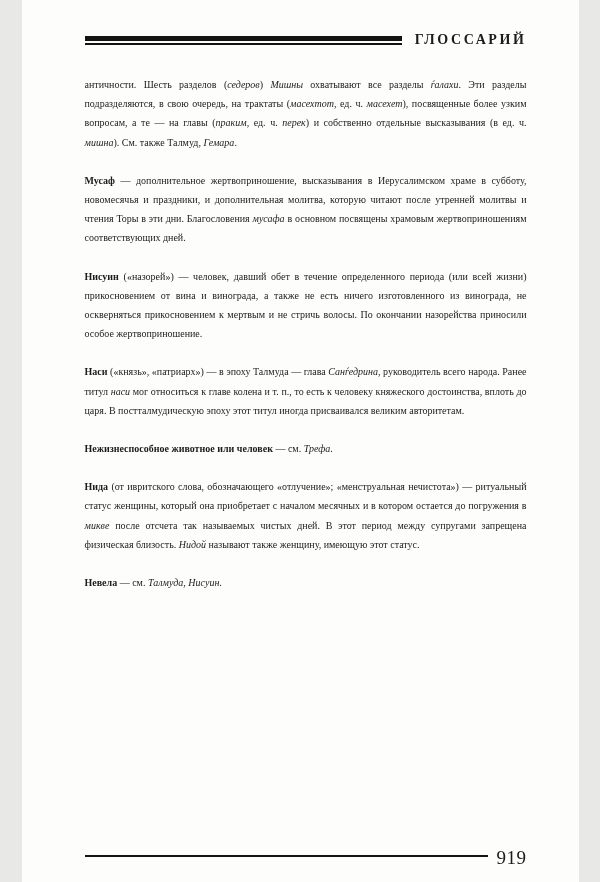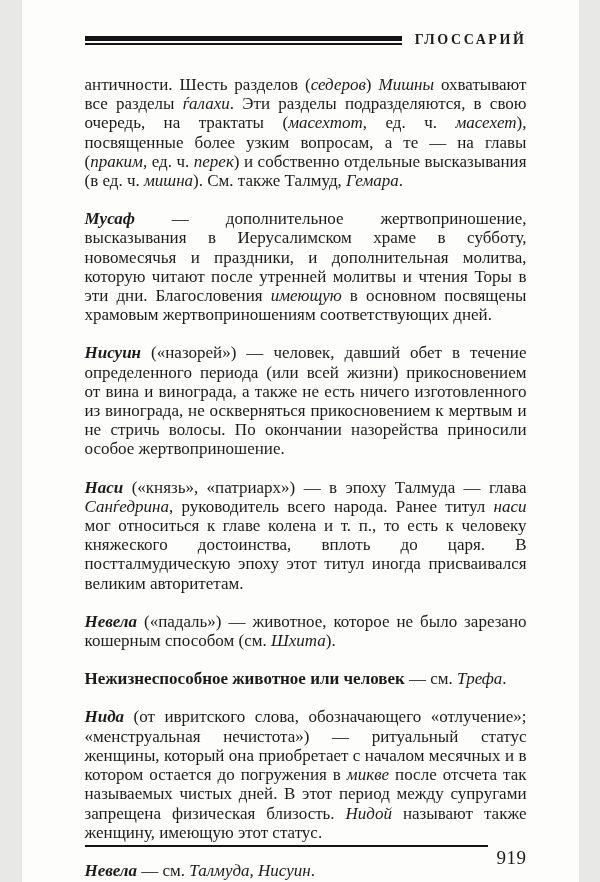--- a/index.html
+++ b/index.html
@@ -50,39 +50,39 @@
     flex: 0 0 auto;
     font-weight: bold;
     font-size: 14px;
     letter-spacing: 2.6px;
     white-space: nowrap;
     transform: translateY(-1px);
   }
   
   .content {
     margin: 28px 52px 0 63px;
-    font-size: 17px;
+    font-size: 10px;
     line-height: 19.2px;
   }
   .entry {
     text-align: justify;
     text-justify: inter-word;
   }
   .entry + .entry { margin-top: 19px; }
   .run-i  { font-style: italic; }
   .run-b  { font-weight: bold; }
-  .run-bi { font-weight: bold; font-style: italic; }
+  .run-bi { font-weight: bold; }
   
   .page-footer {
     position: absolute;
     left: 63px;
     right: 52px;
     bottom: 13px;
     display: flex;
-    align-items: flex-start;
+    align-items: center;
   }
   .footer-rule {
     flex: 1 1 auto;
     height: 1.7px;
     background: var(--rule);
     margin-right: 9px;
     transform: translateY(-2px);
   }
   .page-number {
     flex: 0 0 auto;
@@ -95,24 +95,23 @@
 
 <div class="page">
 
   <div class="running-head">
     <div class="double-rule"></div>
     <span class="head-title">ГЛОССАРИЙ</span>
   </div>
 
   <main class="content">
       <p class="entry"><span>античности. Шесть разделов (</span><span class="run-i">седеров</span><span>) </span><span class="run-i">Мишны</span><span> охватывают все разделы </span><span class="run-i">ѓалахи</span><span>. Эти разделы подразделяются, в свою очередь, на трактаты (</span><span class="run-i">масехтот</span><span>, ед. ч. </span><span class="run-i">масехет</span><span>), посвященные более узким вопросам, а те — на главы (</span><span class="run-i">праким</span><span>, ед. ч. </span><span class="run-i">перек</span><span>) и собственно отдельные высказывания (в ед. ч. </span><span class="run-i">мишна</span><span>). См. также Талмуд, </span><span class="run-i">Гемара</span><span>.</span></p>
-      <p class="entry"><span class="run-bi">Мусаф</span><span> — дополнительное жертвоприношение, высказывания в Иерусалимском храме в субботу, новомесячья и праздники, и дополнительная молитва, которую читают после утренней молитвы и чтения Торы в эти дни. Благословения </span><span class="run-i">имеющую</span><span> в основном посвящены храмовым жертвоприношениям соответствующих дней.</span></p>
+      <p class="entry"><span class="run-bi">Мусаф</span><span> — дополнительное жертвоприношение, высказывания в Иерусалимском храме в субботу, новомесячья и праздники, и дополнительная молитва, которую читают после утренней молитвы и чтения Торы в эти дни. Благословения </span><span class="run-i">мусафа</span><span> в основном посвящены храмовым жертвоприношениям соответствующих дней.</span></p>
       <p class="entry"><span class="run-bi">Нисуин</span><span> («назорей») — человек, давший обет в течение определенного периода (или всей жизни) прикосновением от вина и винограда, а также не есть ничего изготовленного из винограда, не оскверняться прикосновением к мертвым и не стричь волосы. По окончании назорейства приносили особое жертвоприношение.</span></p>
       <p class="entry"><span class="run-bi">Наси</span><span> («князь», «патриарх») — в эпоху Талмуда — глава </span><span class="run-i">Санѓедрина</span><span>, руководитель всего народа. Ранее титул </span><span class="run-i">наси</span><span> мог относиться к главе колена и т. п., то есть к человеку княжеского достоинства, вплоть до царя. В постталмудическую эпоху этот титул иногда присваивался великим авторитетам.</span></p>
-      <p class="entry"><span class="run-bi">Невела</span><span> («падаль») — животное, которое не было зарезано кошерным способом (см. </span><span class="run-i">Шхита</span><span>).</span></p>
       <p class="entry"><span class="run-b">Нежизнеспособное животное или человек</span><span> — см. </span><span class="run-i">Трефа</span><span>.</span></p>
       <p class="entry"><span class="run-bi">Нида</span><span> (от ивритского слова, обозначающего «отлучение»; «менструальная нечистота») — ритуальный статус женщины, который она приобретает с началом месячных и в котором остается до погружения в </span><span class="run-i">микве</span><span> после отсчета так называемых чистых дней. В этот период между супругами запрещена физическая близость. </span><span class="run-i">Нидой</span><span> называют также женщину, имеющую этот статус.</span></p>
       <p class="entry"><span class="run-bi">Невела</span><span> — см. </span><span class="run-i">Талмуда, Нисуин</span><span>.</span></p>
     </main>
 
   <div class="page-footer">
     <div class="footer-rule"></div>
     <span class="page-number">919</span>
   </div>
 

